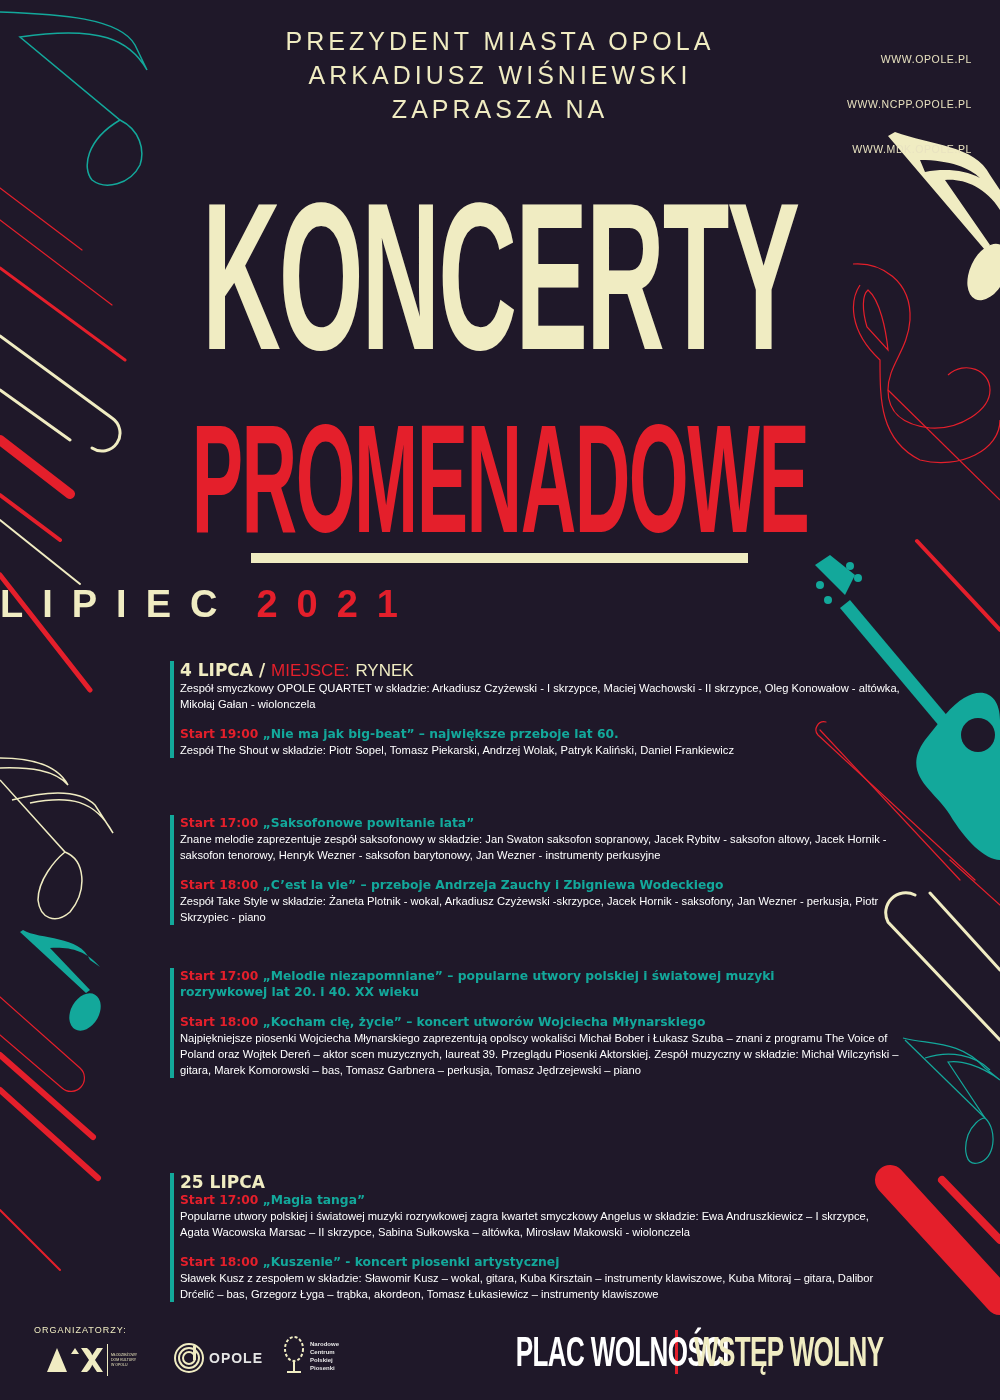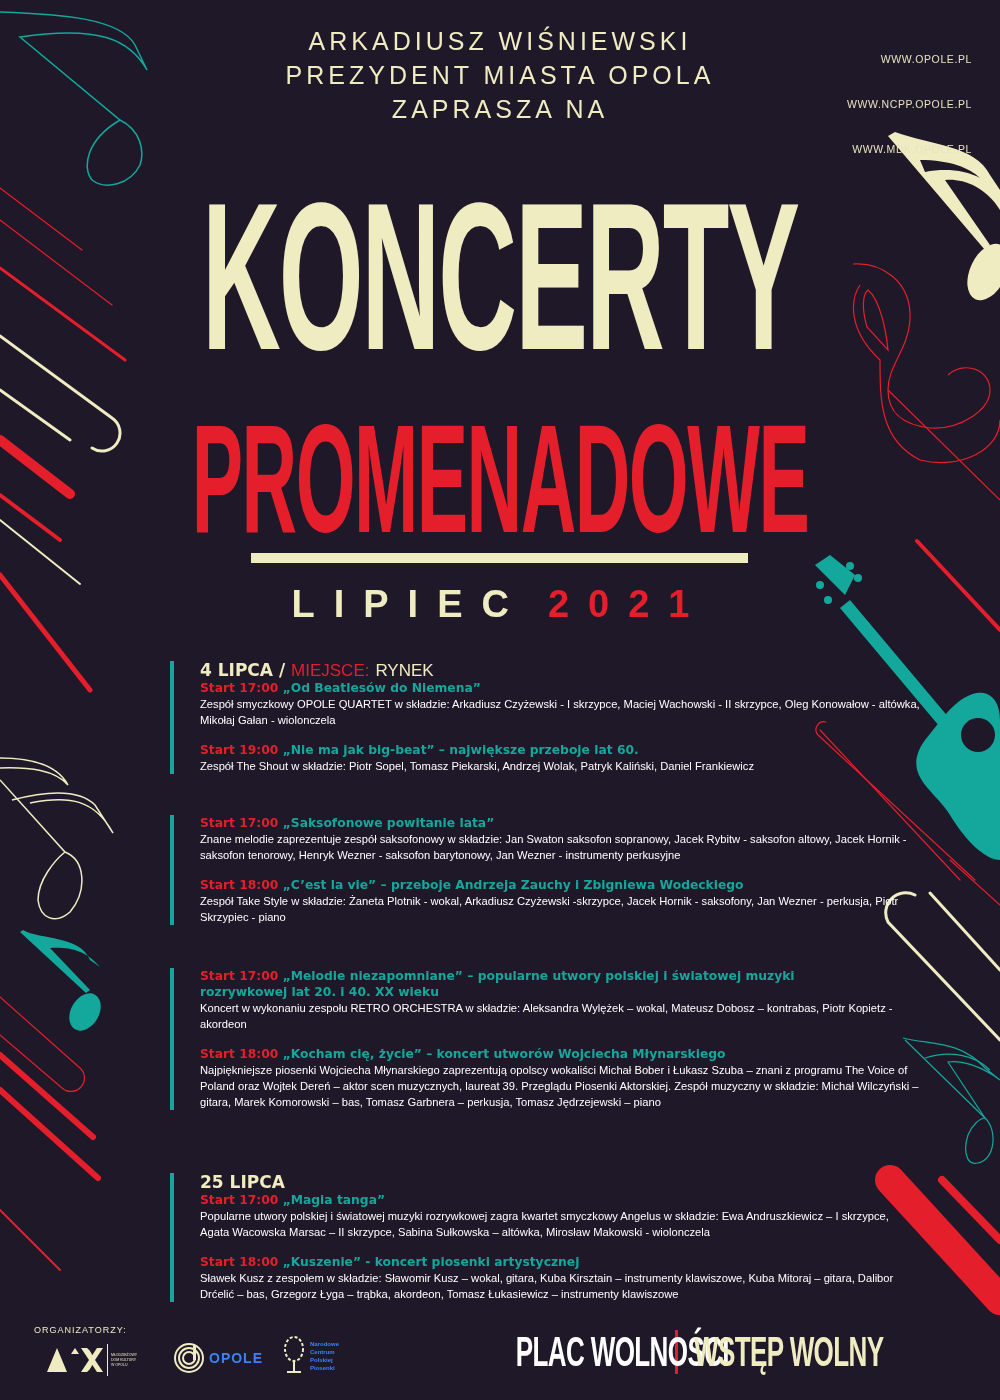--- a/index.html
+++ b/index.html
@@ -5,35 +5,35 @@
   html, body { margin:0; padding:0; }
   body { width:1000px; height:1400px; background:#1f1829; overflow:hidden; position:relative; font-family:"Liberation Sans", sans-serif; }
   .deco { position:absolute; left:0; top:0; width:1000px; height:1400px; pointer-events:none; }
   .websites { position:absolute; right:28px; top:24px; text-align:right; color:#e8e2c0; font-size:10.5px; letter-spacing:0.6px; line-height:20px; font-family:"Liberation Sans", sans-serif; }
   .websites div { display:block;margin-top:25px; }
   .intro { position:absolute; left:0; width:1000px; top:24px; text-align:center; color:#f0ecc2; font-size:25px; letter-spacing:4px; line-height:34px; font-family:"Liberation Sans", sans-serif; }
   .title1, .title2 { position:absolute; left:170px; width:660px; text-align:center; font-family:"Liberation Sans Narrow","Liberation Sans", sans-serif; font-weight:bold; line-height:1; }
   .title1 { top:172px; font-size:210px; color:#f0ecc2; transform:scaleX(0.52); transform-origin:center top; letter-spacing:-4px; width:1260px; left:-130px; }
   .title2 { top:402px; font-size:154px; color:#e41f2b; transform:scaleX(0.50); transform-origin:center top; letter-spacing:-3px; width:1300px; left:-150px; }
   .rule { position:absolute; left:251px; width:497px; top:553px; height:10px; background:#f0ecc2; }
-  .month { position:absolute; left:0; width:1000px; top:583px; text-align:center; font-size:38px; font-weight:bold; letter-spacing:19px; font-family:"Liberation Sans", sans-serif; }
+  .month { position:absolute; left:0; width:1000px; top:583px; font-size:38px; font-weight:bold; letter-spacing:19px; font-family:"Liberation Sans", sans-serif; }
   .month .m { color:#f0ecc2; }
   .month .y { color:#e41f2b; margin-left:20px; }
-  .section { position:absolute; left:170px; width:720px; border-left:4px solid #13a89b; padding-left:26px; }
+  .section { position:absolute; left:170px; width:720px; border-left:4px solid #13a89b; padding-left:6px; }
   .day-head { font-family:"DejaVu Sans", sans-serif; font-weight:bold; font-size:17px; color:#f0ecc2; line-height:19px; }
   .day-head .place-label { color:#e41f2b; font-weight:normal; font-family:"Liberation Sans", sans-serif; font-size:17px; }
   .day-head .place { color:#f0ecc2; font-weight:normal; font-family:"Liberation Sans", sans-serif; font-size:17px; }
   .day-head .slash { color:#f0ecc2; }
   .concert { margin-bottom:14px; }
   .concert:last-child { margin-bottom:0; }
   .ctitle { font-family:"DejaVu Sans", sans-serif; font-weight:bold; font-size:12.3px; line-height:16px; color:#13a89b; }
   .ctitle .start { color:#e41f2b; }
   .cdesc { font-size:11.2px; line-height:16px; color:#ffffff; font-family:"Liberation Sans", sans-serif; }
   .organizers { position:absolute; left:34px; top:1325px; color:#f0ecc2; font-size:9px; letter-spacing:1px; }
-  .logo { position:absolute; color:#3b82f6; }
+  .logo { position:absolute; color:#e5e5e5; }
   .footer { position:absolute; right:70px; top:1328px; display:flex; align-items:center; font-family:"Liberation Sans Narrow","Liberation Sans", sans-serif; font-weight:bold; }
   .footer .place { color:#ffffff; font-size:42px; transform:scaleX(0.62); transform-origin:right center; display:inline-block; letter-spacing:-1px; margin-right:-70px; }
   .footer .sep { width:3px; height:44px; background:#e41f2b; margin:0 16px; }
   .footer .free { color:#f0ecc2; font-size:42px; transform:scaleX(0.62); transform-origin:left center; display:inline-block; letter-spacing:-1px; margin-right:-70px; }
 </style>
 </head>
 <body>
 
 <svg class="deco" viewBox="0 0 1000 1400">
 
@@ -114,41 +114,40 @@
 
 </svg>
 
 <div class="websites">
   <div>WWW.OPOLE.PL</div>
   <div>WWW.NCPP.OPOLE.PL</div>
   <div>WWW.MDK.OPOLE.PL</div>
 </div>
 
 <div class="intro">
+  <div>PREZYDENT MIASTA OPOLA</div>
   <div>ARKADIUSZ WIŚNIEWSKI</div>
-  <div>PREZYDENT MIASTA OPOLA</div>
   <div>ZAPRASZA NA</div>
 </div>
 
 <div class="title1">KONCERTY</div>
 <div class="title2">PROMENADOWE</div>
 <div class="rule"></div>
 <div class="month">
   <span class="m">LIPIEC</span><span class="y">2021</span>
 </div>
 
 <div class="section" style="top:661px;">
   <div class="day-head">
     <span>4 LIPCA</span>
     <span class="slash">/</span>
     <span class="place-label">MIEJSCE:</span>
     <span class="place">RYNEK</span>
   </div>
   <div class="concert">
-    <div class="ctitle"><span class="start">Start 17:00</span> <span>„Od Beatlesów do Niemena”</span></div>
     <div class="cdesc">Zespół smyczkowy OPOLE QUARTET w składzie: Arkadiusz Czyżewski - I skrzypce, Maciej Wachowski - II skrzypce, Oleg Konowałow - altówka, Mikołaj Gałan - wiolonczela</div>
   </div>
   <div class="concert">
     <div class="ctitle"><span class="start">Start 19:00</span> <span>„Nie ma jak big-beat” – największe przeboje lat 60.</span></div>
     <div class="cdesc">Zespół The Shout w składzie: Piotr Sopel, Tomasz Piekarski, Andrzej Wolak, Patryk Kaliński, Daniel Frankiewicz</div>
   </div>
 </div>
 
 <div class="section" style="top:815px;">
   <div class="concert">
@@ -157,21 +156,20 @@
   </div>
   <div class="concert">
     <div class="ctitle"><span class="start">Start 18:00</span> <span>„C’est la vie” – przeboje Andrzeja Zauchy  i Zbigniewa Wodeckiego</span></div>
     <div class="cdesc">Zespół Take Style w składzie: Żaneta Plotnik - wokal,  Arkadiusz Czyżewski -skrzypce, Jacek Hornik - saksofony, Jan Wezner - perkusja, Piotr Skrzypiec - piano</div>
   </div>
 </div>
 
 <div class="section" style="top:968px;">
   <div class="concert">
     <div class="ctitle" style="width:640px;"><span class="start">Start 17:00</span> <span>„Melodie niezapomniane” – popularne utwory polskiej i światowej muzyki rozrywkowej lat 20. i 40. XX wieku</span></div>
-    <div class="cdesc">Koncert w wykonaniu zespołu RETRO ORCHESTRA w składzie: Aleksandra Wylężek – wokal, Mateusz Dobosz – kontrabas, Piotr Kopietz - akordeon</div>
   </div>
   <div class="concert">
     <div class="ctitle"><span class="start">Start 18:00</span> <span>„Kocham cię, życie” – koncert utworów Wojciecha Młynarskiego</span></div>
     <div class="cdesc">Najpiękniejsze piosenki Wojciecha Młynarskiego zaprezentują opolscy wokaliści Michał Bober i Łukasz Szuba – znani z programu The Voice of Poland oraz Wojtek Dereń – aktor scen muzycznych, laureat 39. Przeglądu Piosenki Aktorskiej. Zespół muzyczny w składzie: Michał Wilczyński – gitara, Marek Komorowski – bas, Tomasz Garbnera – perkusja, Tomasz Jędrzejewski – piano</div>
   </div>
 </div>
 
 <div class="section" style="top:1173px;">
   <div class="day-head"><span>25 LIPCA</span></div>
   <div class="concert">

